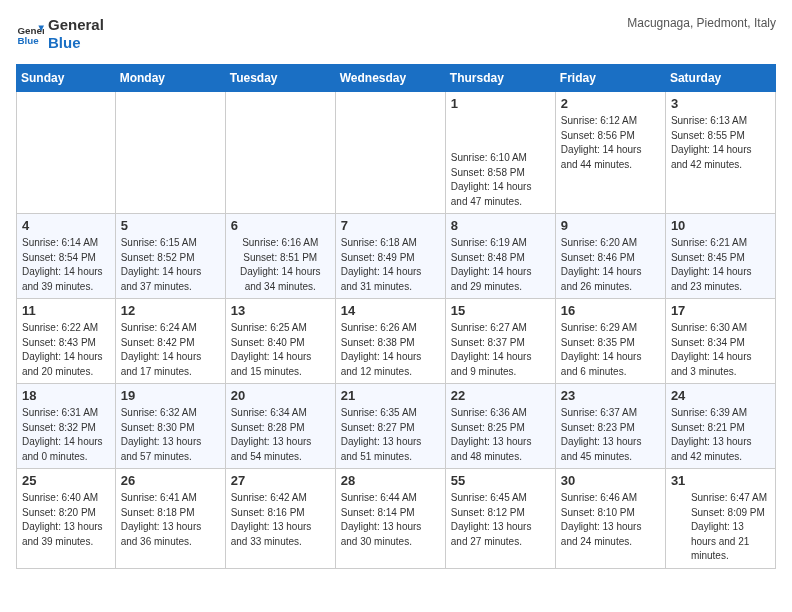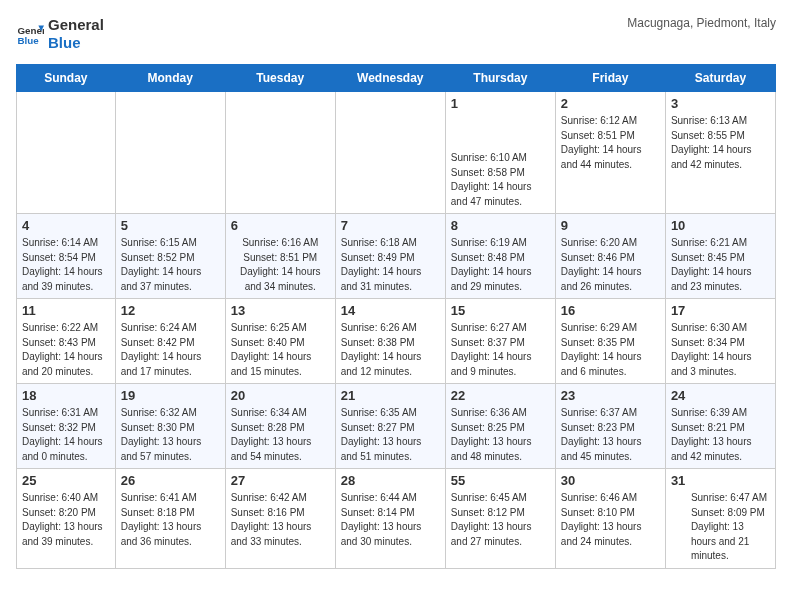--- a/index.html
+++ b/index.html
@@ -41,21 +41,21 @@
       width: 100%;
       border-collapse: collapse;
       table-layout: fixed;
     }
     th {
       background-color: #1a6fc4;
       color: #fff;
       font-size: 12px;
       font-weight: bold;
       padding: 6px 4px;
-      text-align: center;
+      text-align: left;
       border: 1px solid #1a6fc4;
     }
     td {
       border: 1px solid #ccc;
       vertical-align: top;
       padding: 4px 5px;
       font-size: 10px;
       color: #333;
       min-height: 80px;
       height: 85px;
@@ -122,21 +122,21 @@
         <td class="empty"></td>
         <td>
           <div class="day-num">1</div>
           <div class="day-info" style="white-space: pre-line; margin-top: 40px;">Sunrise: 6:10 AM
 Sunset: 8:58 PM
 Daylight: 14 hours and 47 minutes.</div>
         </td>
         <td>
           <div class="day-num">2</div>
           <div class="day-info" style="white-space: pre-line;">Sunrise: 6:12 AM
-Sunset: 8:51 PM
+Sunset: 8:56 PM
 Daylight: 14 hours and 44 minutes.</div>
         </td>
         <td>
           <div class="day-num">3</div>
           <div class="day-info" style="white-space: pre-line;">Sunrise: 6:13 AM
 Sunset: 8:55 PM
 Daylight: 14 hours and 42 minutes.</div>
         </td>
       </tr>
       <tr>

